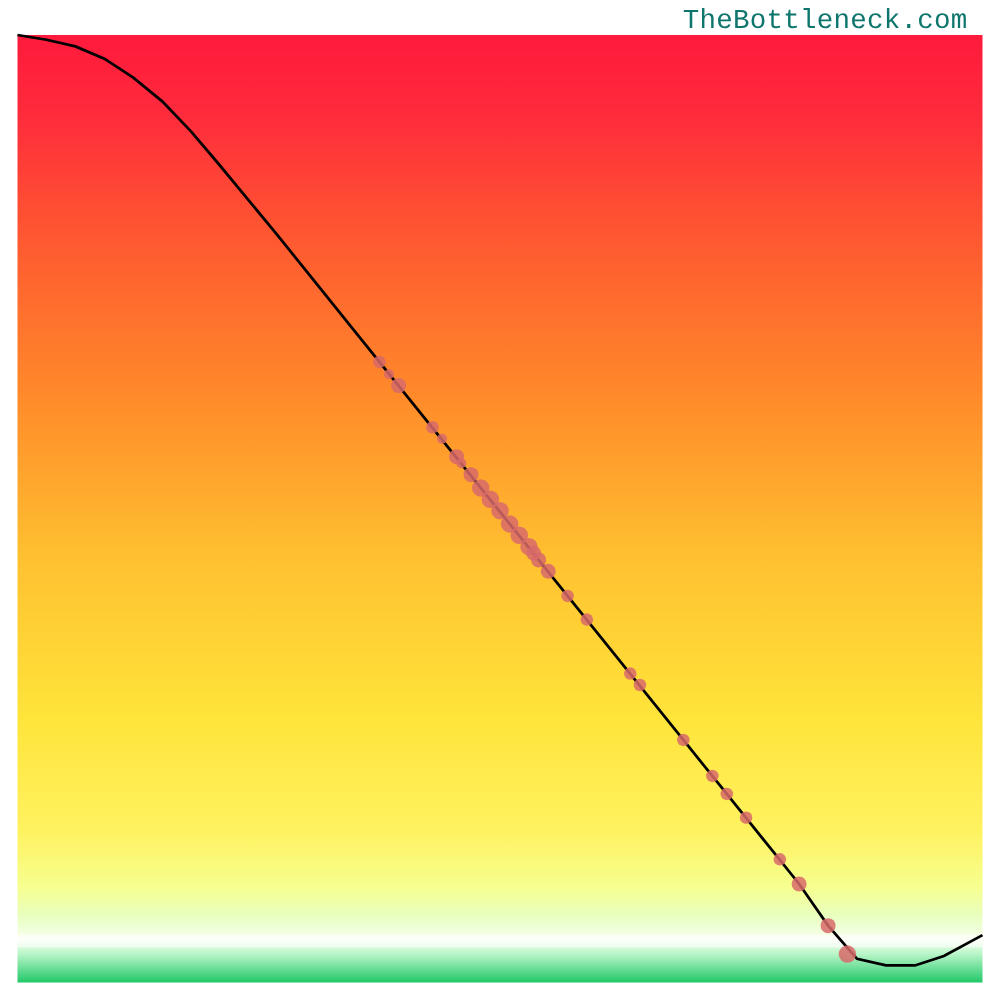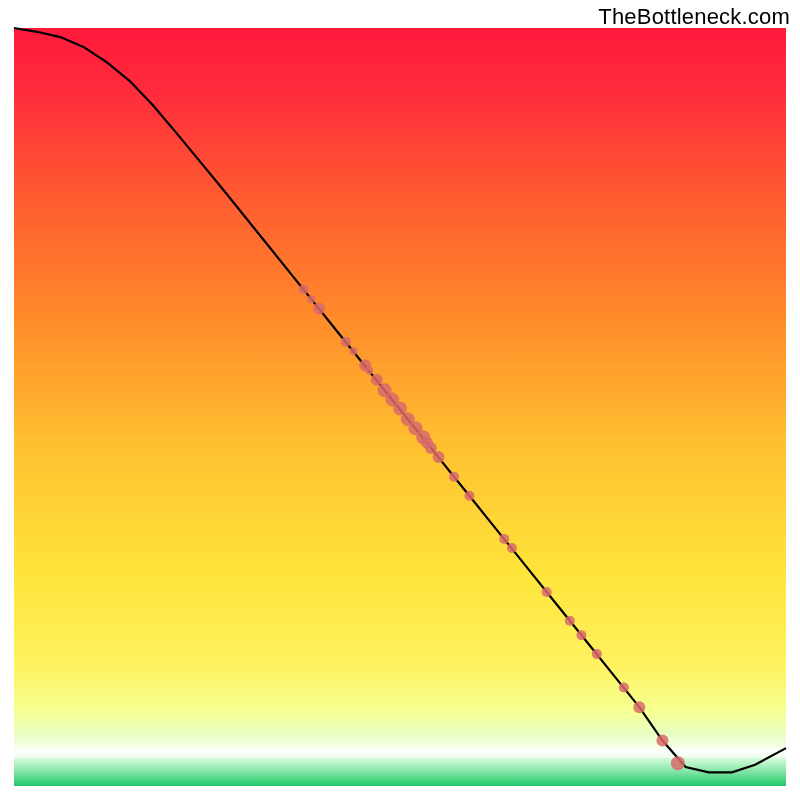--- a/index.html
+++ b/index.html
@@ -14,24 +14,24 @@
     position: relative;
     width: 800px;
     height: 800px;
   }
   svg {
     display: block;
   }
   .watermark {
     position: absolute;
     top: 4px;
-    right: 10px;
-    color: #000000;
+    right: 26px;
+    color: #0f766e;
     font-size: 22px;
-    font-family: Liberation Sans, sans-serif;
+    font-family: Liberation Mono, monospace;
     letter-spacing: 0.2px;
     user-select: none;
   }
 </style>
 </head>
 <body>
 
 <div class="chart-wrap">
   <svg id="chart-svg" width="800" height="800" viewBox="0 0 800 800">
     <defs>

